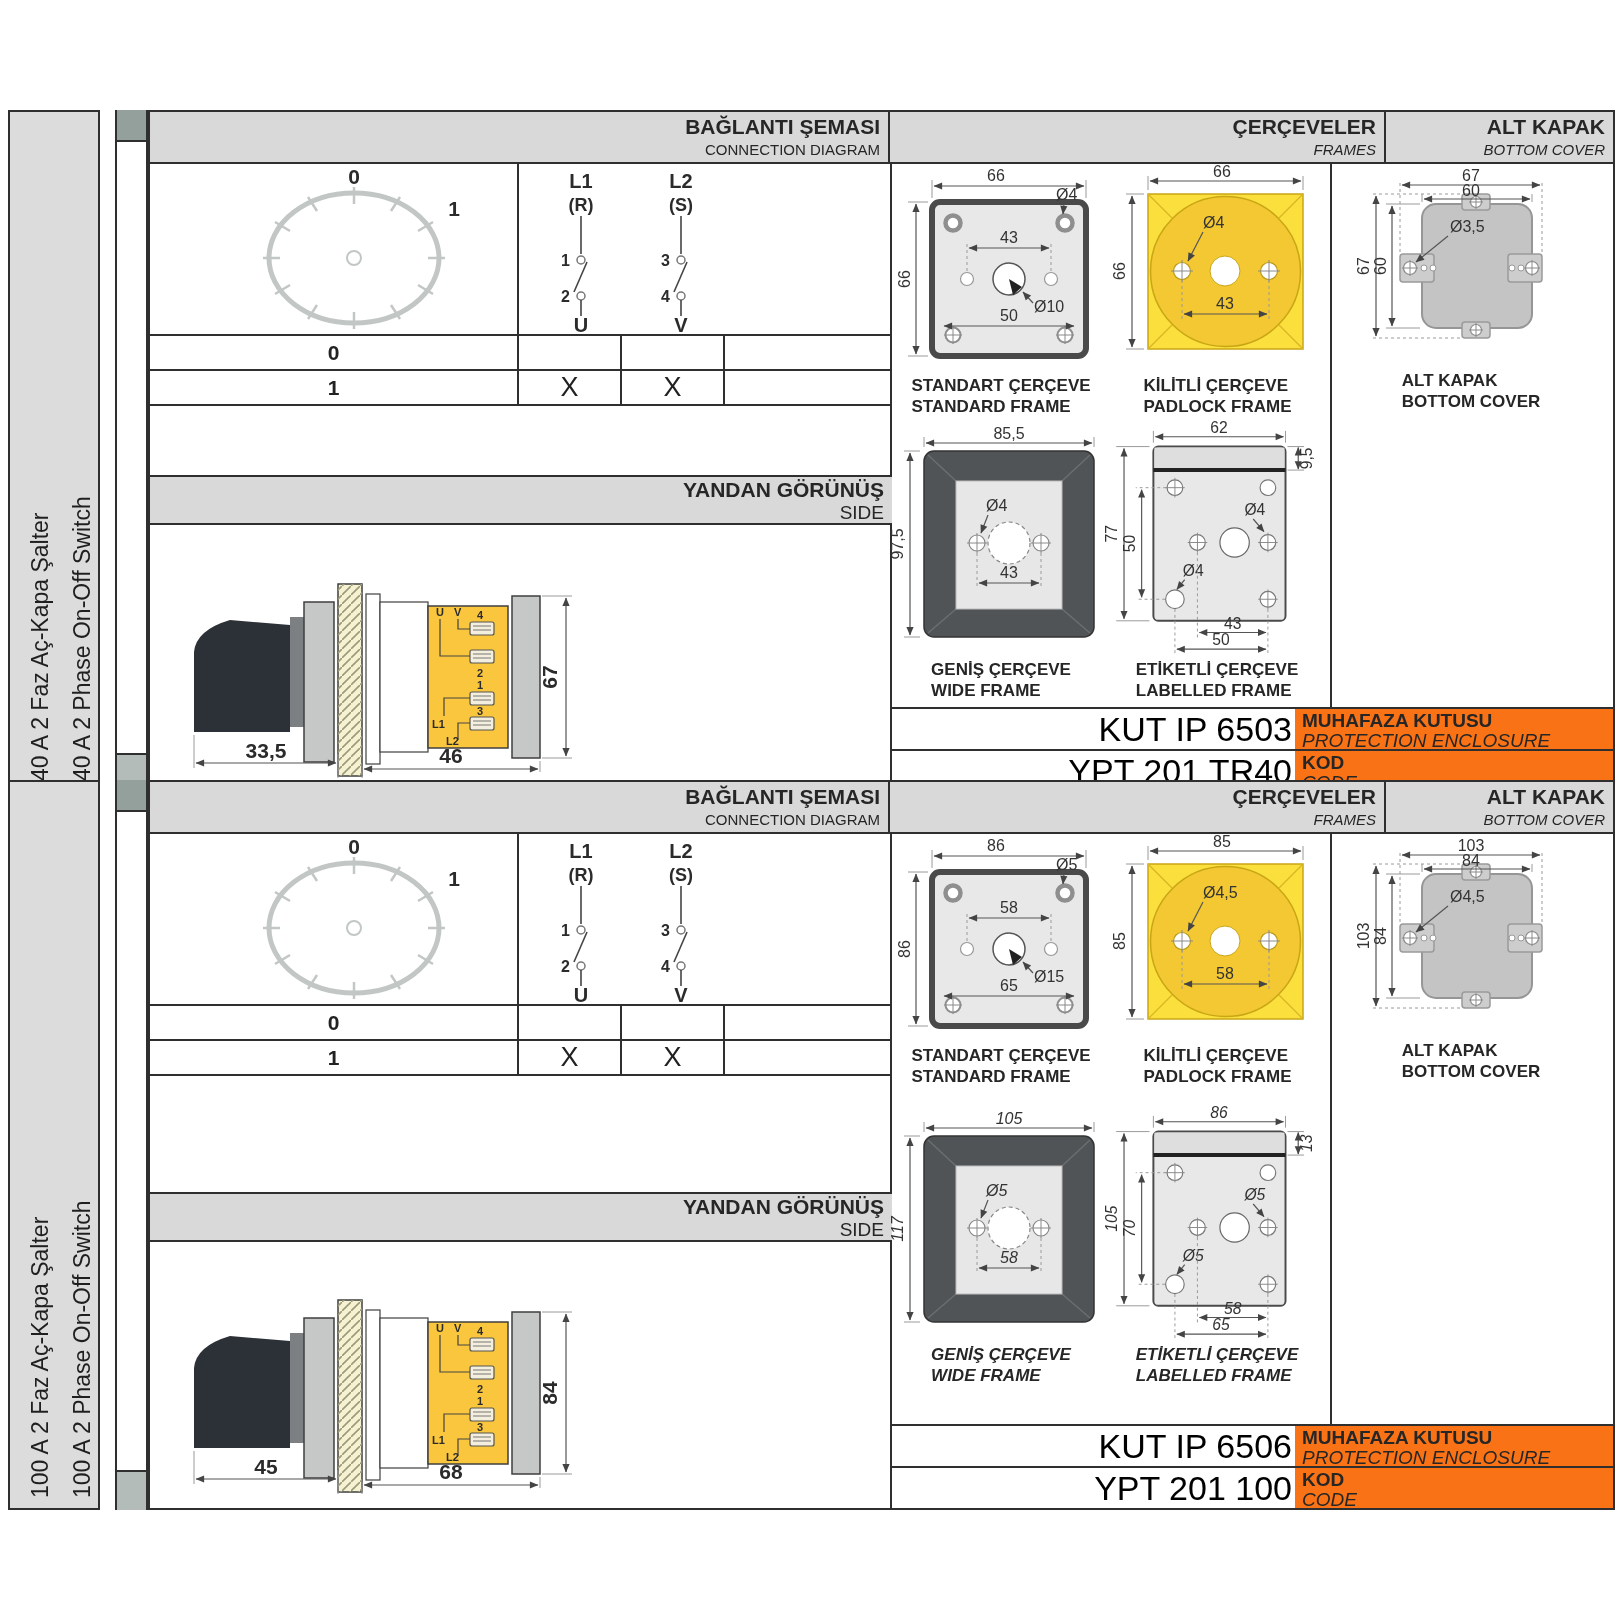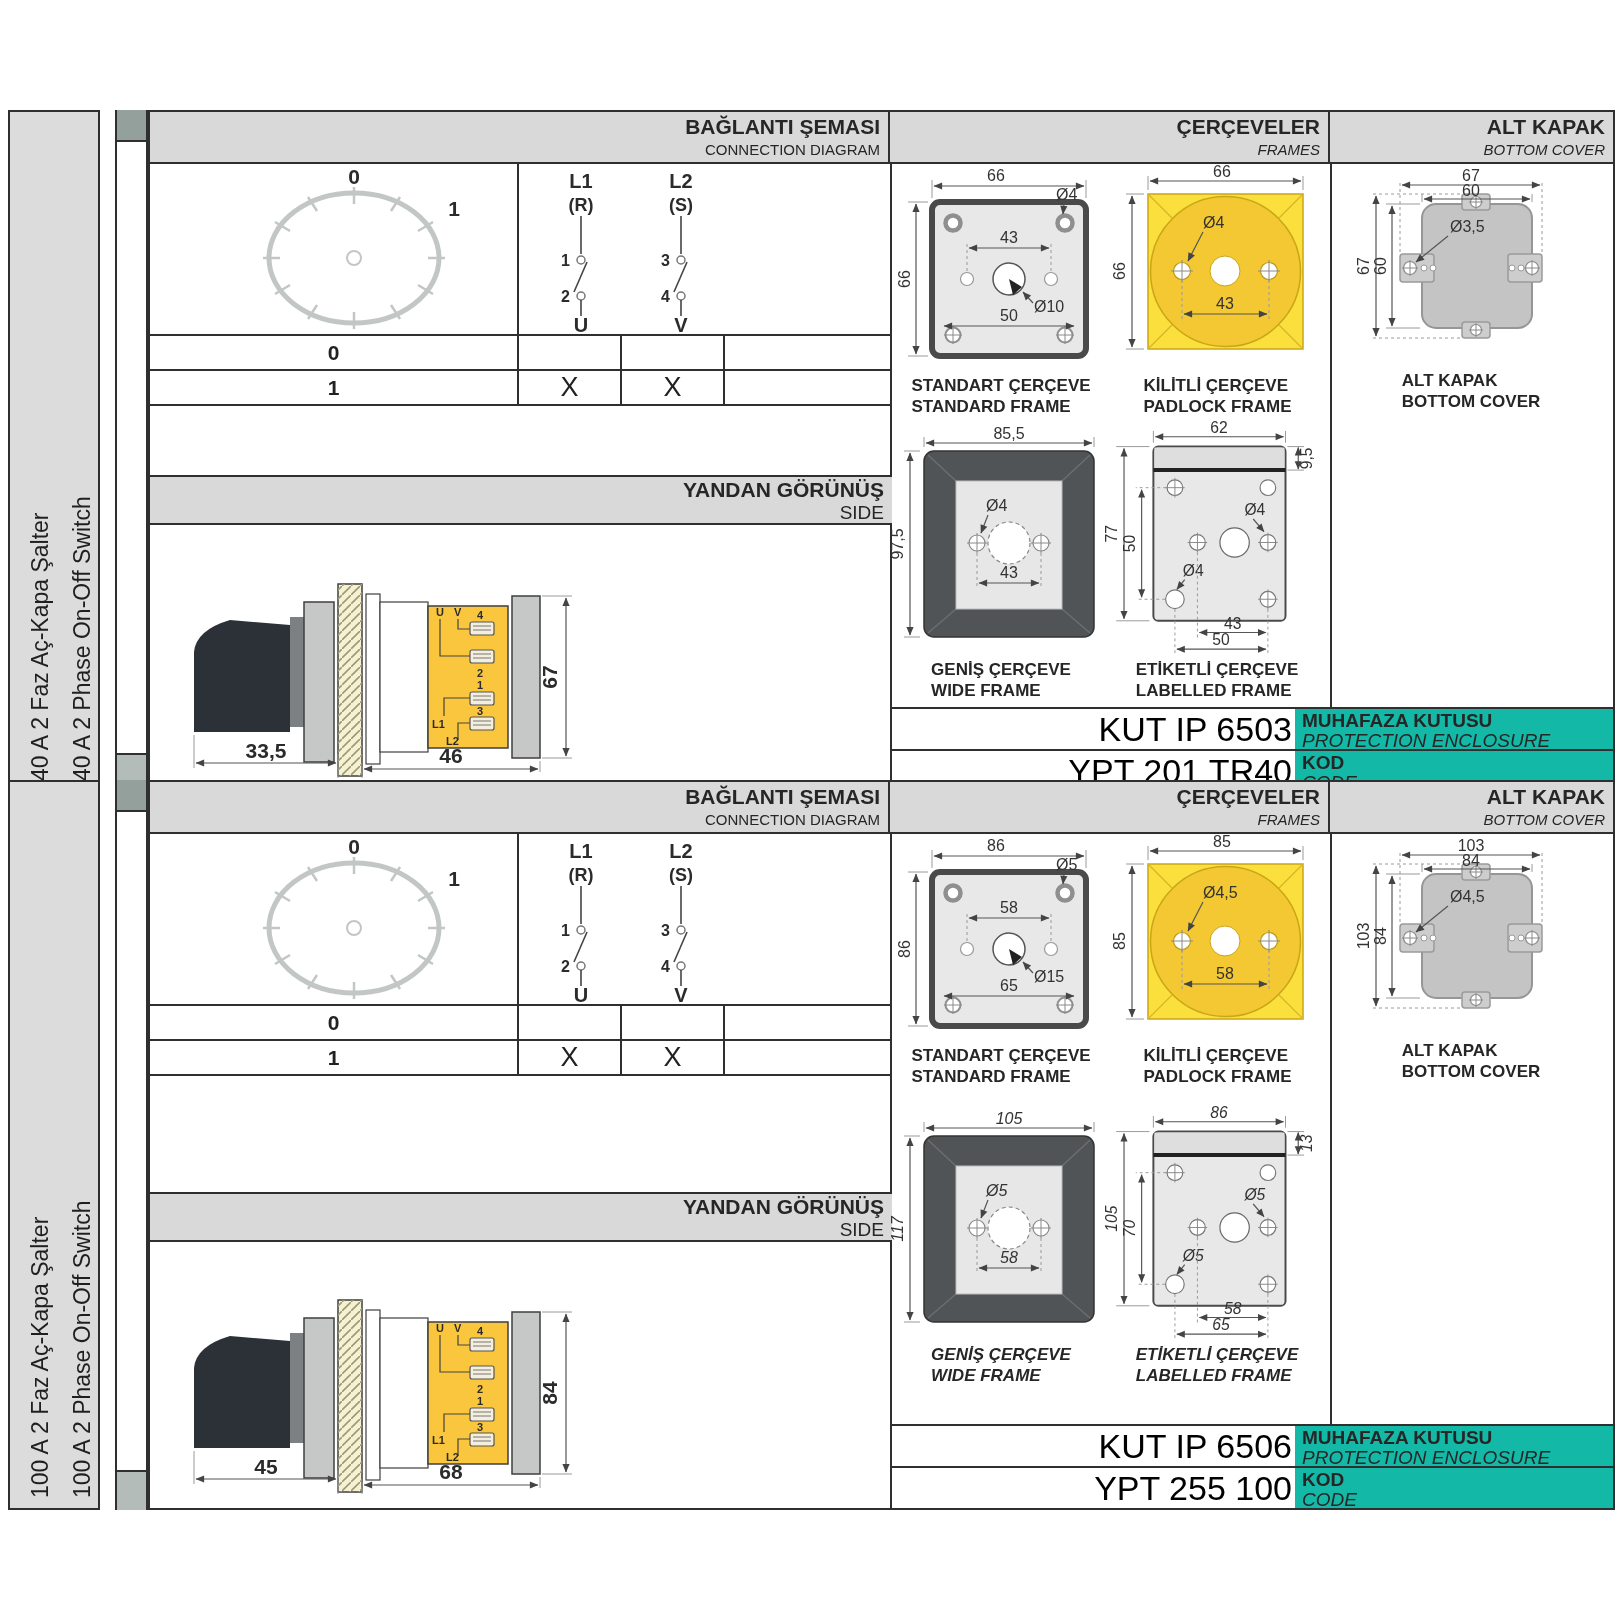--- a/index.html
+++ b/index.html
@@ -16,21 +16,21 @@
   .sp-top{height:30px;background:#93a09b;border-bottom:2px solid #2f2f2f;}
   .sp-bot{position:absolute;bottom:0;left:0;width:100%;height:40px;background:#b4bcb9;border-top:2px solid #2f2f2f;box-sizing:border-box;}
   
   .content{position:absolute;left:140px;top:0;width:1467px;height:100%;border:2px solid #2f2f2f;box-sizing:border-box;background:#fff;}
   .hdr{position:absolute;left:0;top:0;right:0;height:52px;background:#d9d9d9;border-bottom:2px solid #2f2f2f;display:flex;box-sizing:border-box;}
   .hc{box-sizing:border-box;text-align:right;padding:3px 8px 0 0;color:#262626;}
   .hc .l1{font-weight:bold;font-size:21px;line-height:24px;}
   .hc .l2{font-size:15px;line-height:22px;}
   .hc .it{font-style:italic;}
   .hc-conn{width:740px;border-right:2px solid #2f2f2f;}
-  .hc-frames{width:440px;border-right:2px solid #2f2f2f;}
+  .hc-frames{width:496px;border-right:2px solid #2f2f2f;}
   .hc-cover{flex:1;}
   
   .vline1{position:absolute;left:367px;top:50px;height:172px;border-left:2px solid #2f2f2f;}
   .vsep-a{position:absolute;left:740px;top:50px;bottom:0;border-left:2px solid #2f2f2f;}
   .vsep-b{position:absolute;left:1180px;top:50px;bottom:84px;border-left:2px solid #2f2f2f;}
   
   .conn-svg{position:absolute;left:4px;top:56px;}
   
   .ttable{position:absolute;left:0;top:222px;width:742px;border-top:2px solid #2f2f2f;}
   .trow{height:33px;border-bottom:2px solid #2f2f2f;display:flex;box-sizing:content-box;}
@@ -50,21 +50,21 @@
   .fc-pad{left:960px;top:56px;width:215px;}
   .panel-0 .fc-wide,.panel-0 .fc-lab{top:315px;} .panel-1 .fc-wide,.panel-1 .fc-lab{top:330px;font-style:italic;}
   .fc-wide{left:746px;width:210px;}
   .fc-lab{left:952px;width:230px;}
   .fcap{font-weight:bold;font-size:17px;line-height:21px;color:#262626;margin-top:2px;}
   .fc-cover{left:1196px;top:56px;width:250px;}
   
   .codes{position:absolute;left:740px;right:0;bottom:0;height:84px;}
   .crow{height:42px;border-top:2px solid #2f2f2f;display:flex;box-sizing:border-box;}
   .cval{width:405px;text-align:right;font-size:34px;color:#000000;line-height:40px;padding-right:3px;box-sizing:border-box;}
-  .clab{flex:1;background:#14b8a6;padding:0 0 0 7px;color:#262626;}
+  .clab{flex:1;background:#f97316;padding:0 0 0 7px;color:#262626;}
   .clab .l1{font-weight:bold;font-size:19px;line-height:21px;padding-top:1px;}
   .clab .l2{font-style:italic;font-size:19px;line-height:19px;}
   
   svg{overflow:visible;}
   svg text{font-family:"Liberation Sans",sans-serif;fill:#2b2b2b;}
   .dim{stroke:#555;stroke-width:1.2;fill:none;}
   .ext{stroke:#9a9a9a;stroke-width:1;fill:none;}
   .extd{stroke:#9a9a9a;stroke-width:1;stroke-dasharray:3,3;fill:none;}
   .dimtxt{font-size:16px;fill:#333;}
   .cross{stroke:#8a8a8a;stroke-width:1;}
@@ -841,21 +841,21 @@
 
     <div class="codes">
       <div class="crow">
         <div class="cval">KUT IP 6506</div>
         <div class="clab">
           <div class="l1">MUHAFAZA KUTUSU</div>
           <div class="l2">PROTECTION ENCLOSURE</div>
         </div>
       </div>
       <div class="crow">
-        <div class="cval">YPT 255 100</div>
+        <div class="cval">YPT 201 100</div>
         <div class="clab">
           <div class="l1">KOD</div>
           <div class="l2">CODE</div>
         </div>
       </div>
     </div>
 
   </div>
 </div>
 </div>

